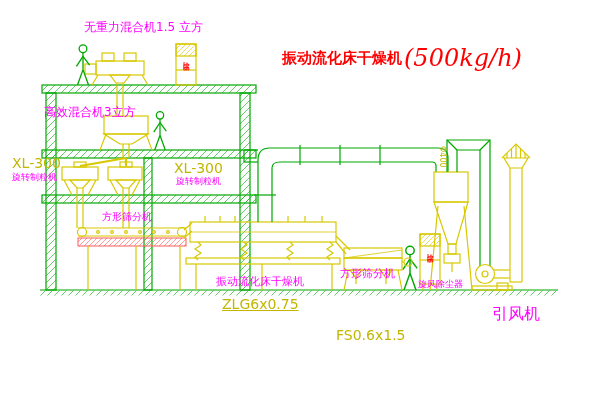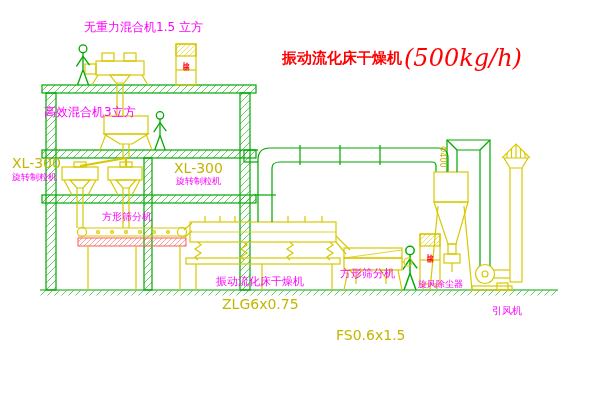--- a/index.html
+++ b/index.html
@@ -240,28 +240,28 @@
 
 <div class="lbl y" style="left:12px;top:156px;font-size:14px;">XL-300</div>
 <div class="lbl m" style="left:12px;top:173px;font-size:9px;">旋转制粒机</div>
 
 <div class="lbl y" style="left:174px;top:161px;font-size:14px;">XL-300</div>
 <div class="lbl m" style="left:176px;top:177px;font-size:9px;">旋转制粒机</div>
 
 <div class="lbl m" style="left:102px;top:211px;font-size:10px;">方形筛分机</div>
 
 <div class="lbl m" style="left:216px;top:276px;font-size:11px;">振动流化床干燥机</div>
-<div class="lbl y" style="left:222px;top:297px;font-size:14px;">ZLG6x0.75</div>
+<div class="lbl y" style="left:222px;top:297px;font-size:14px;text-decoration:underline;">ZLG6x0.75</div>
 
 <div class="lbl m" style="left:340px;top:268px;font-size:11px;">方形筛分机</div>
 <div class="lbl y" style="left:336px;top:297px;font-size:14px;margin-top:31px;">FS0.6x1.5</div>
 
 <div class="lbl m" style="left:418px;top:280px;font-size:9px;text-align:right;">旋风除尘器</div>
 
-<div class="lbl m" style="left:492px;top:305px;font-size:10px;">引风机</div>
+<div class="lbl m" style="left:492px;top:305px;font-size:16px;">引风机</div>
 
 <div class="lbl r vert" style="left:181px;top:56px;font-size:7px;">除尘器</div>
 
 <div class="lbl r vert" style="left:425px;top:248px;font-size:7px;">除尘器</div>
 
 <div class="lbl y vrot" style="left:437px;top:146px;font-size:8px;">Φ400</div>
 
 </div>
 
 </body></html>

